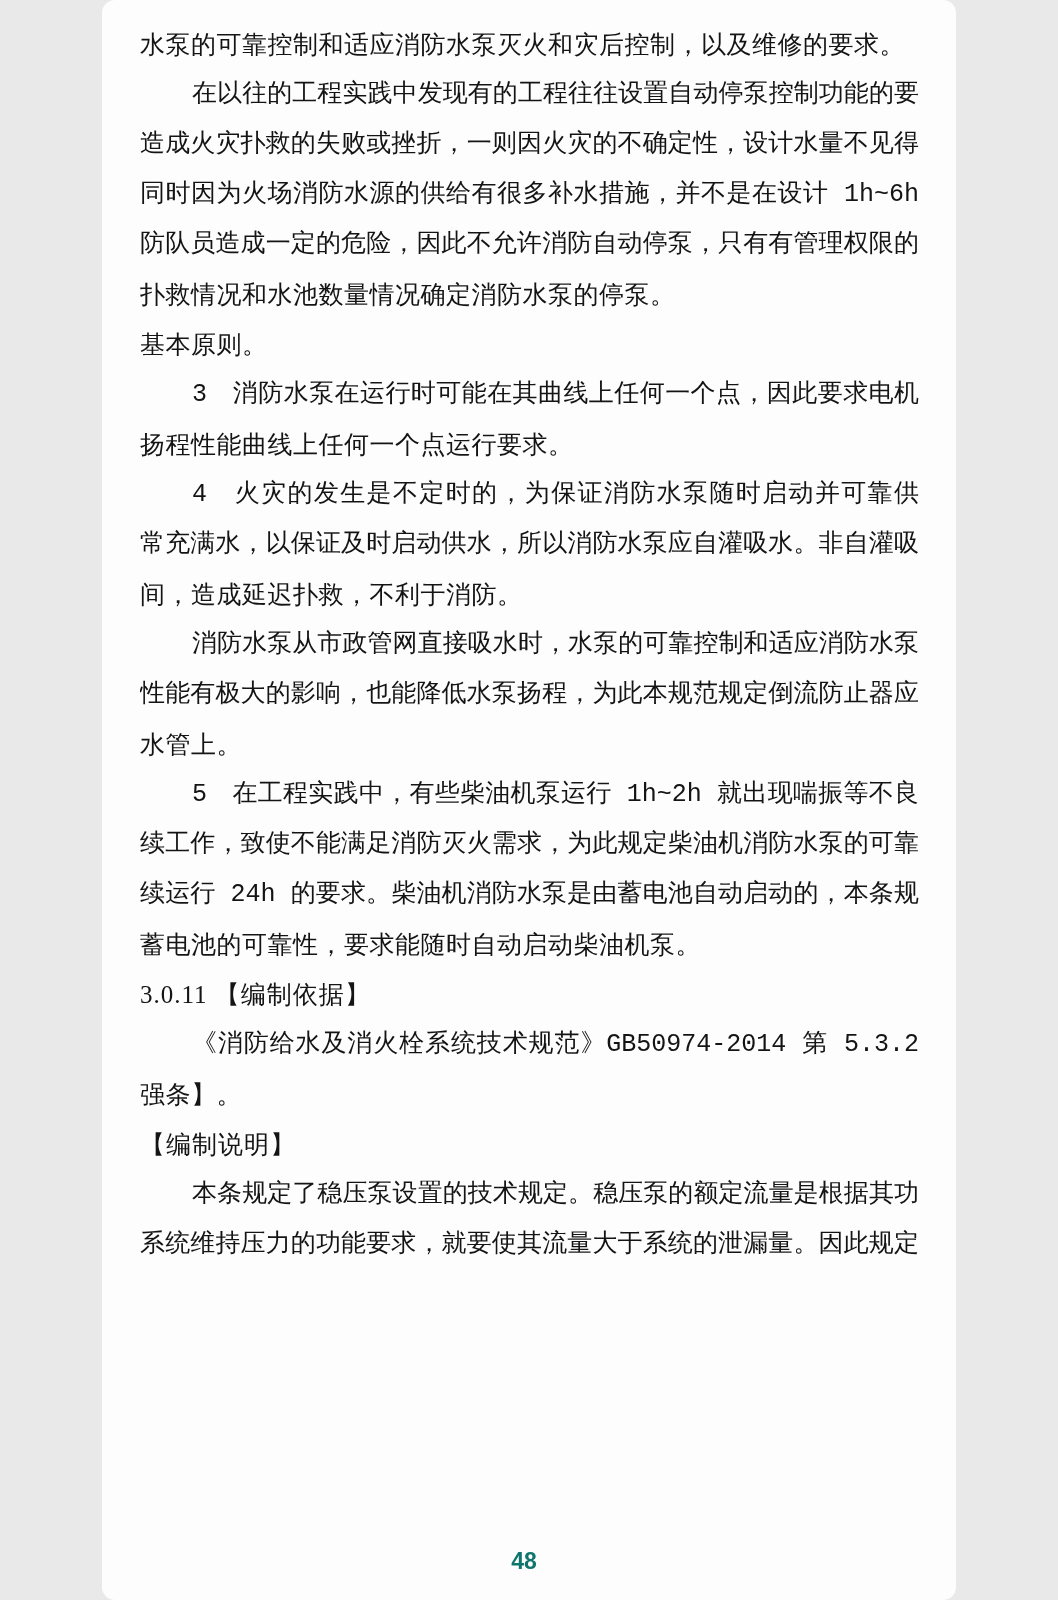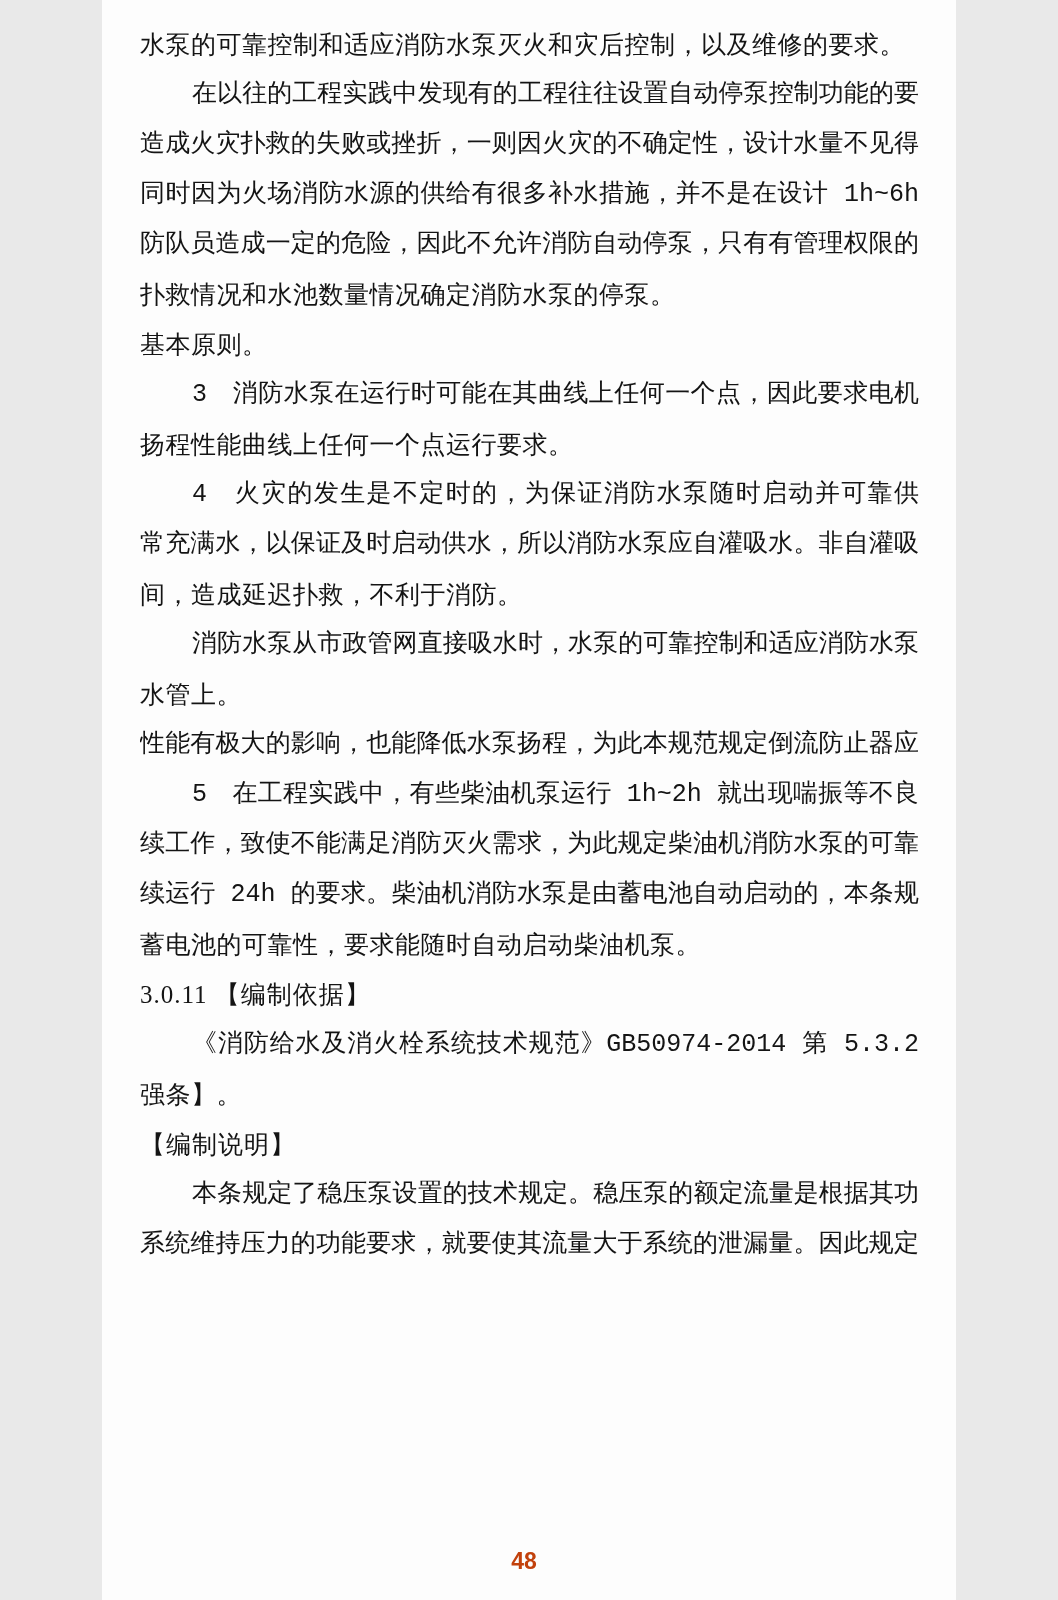--- a/index.html
+++ b/index.html
@@ -5,20 +5,21 @@
   html, body { margin: 0; padding: 0; background: #e9e9e9; }
   .page {
     position: relative;
     width: 854px;
     height: 1600px;
     margin: 0 auto;
     background: #fdfdfd;
     color: #141414;
     font-family: "Liberation Serif", "DejaVu Serif", serif;
     overflow: hidden;
+    border-radius: 13px;
   }
   .text-body {
     position: absolute;
     top: 20px;
     left: 38px;
     right: 37px;
   }
   .line {
     font-size: 25px;
     line-height: 50px;
@@ -39,21 +40,21 @@
   .line.heading { letter-spacing: 1px; }
   .footer {
     position: absolute;
     left: 0;
     right: 10px;
     top: 1548px;
     text-align: center;
     font-family: "Liberation Sans", "DejaVu Sans", sans-serif;
     font-size: 23px;
     font-weight: 700;
-    color: #c2410c;
+    color: #0f766e;
   }
   .watermark {
     position: absolute;
     left: 842px;
     top: 1522px;
     display: flex;
     align-items: center;
     gap: 4px;
     font-family: "Liberation Sans", "DejaVu Sans", sans-serif;
     font-size: 34px;
@@ -77,22 +78,22 @@
       <div class="line fill">同时因为火场消防水源的供给有很多补水措施，并不是在设计 1h~6h 火灾延续时间的</div>
       <div class="line fill">防队员造成一定的危险，因此不允许消防自动停泵，只有有管理权限的人员根据火灾</div>
       <div class="line">扑救情况和水池数量情况确定消防水泵的停泵。</div>
       <div class="line">基本原则。</div>
       <div class="line indent fill">3　消防水泵在运行时可能在其曲线上任何一个点，因此要求电机功率能满足流量</div>
       <div class="line">扬程性能曲线上任何一个点运行要求。</div>
       <div class="line indent fill">4　火灾的发生是不定时的，为保证消防水泵随时启动并可靠供水，消防水泵应经</div>
       <div class="line fill">常充满水，以保证及时启动供水，所以消防水泵应自灌吸水。非自灌吸水有灌水的时</div>
       <div class="line">间，造成延迟扑救，不利于消防。</div>
       <div class="line indent fill">消防水泵从市政管网直接吸水时，水泵的可靠控制和适应消防水泵灭火和灾后控制，</div>
+      <div class="line fill">性能有极大的影响，也能降低水泵扬程，为此本规范规定倒流防止器应安装在水泵出</div>
       <div class="line">水管上。</div>
-      <div class="line fill">性能有极大的影响，也能降低水泵扬程，为此本规范规定倒流防止器应安装在水泵出</div>
       <div class="line indent fill">5　在工程实践中，有些柴油机泵运行 1h~2h 就出现喘振等不良现象，造成不能连</div>
       <div class="line fill">续工作，致使不能满足消防灭火需求，为此规定柴油机消防水泵的可靠性，且应能连</div>
       <div class="line fill">续运行 24h  的要求。柴油机消防水泵是由蓄电池自动启动的，本条规定了柴油机泵的</div>
       <div class="line">蓄电池的可靠性，要求能随时自动启动柴油机泵。</div>
       <div class="line heading">3.0.11 【编制依据】</div>
       <div class="line indent fill">《消防给水及消火栓系统技术规范》GB50974-2014 第 5.3.2 条第 1 款【强条】、第</div>
       <div class="line">强条】。</div>
       <div class="line heading">【编制说明】</div>
       <div class="line indent fill">本条规定了稳压泵设置的技术规定。稳压泵的额定流量是根据其功能确定，满足</div>
       <div class="line fill">系统维持压力的功能要求，就要使其流量大于系统的泄漏量。因此规定稳压泵的额定</div>

